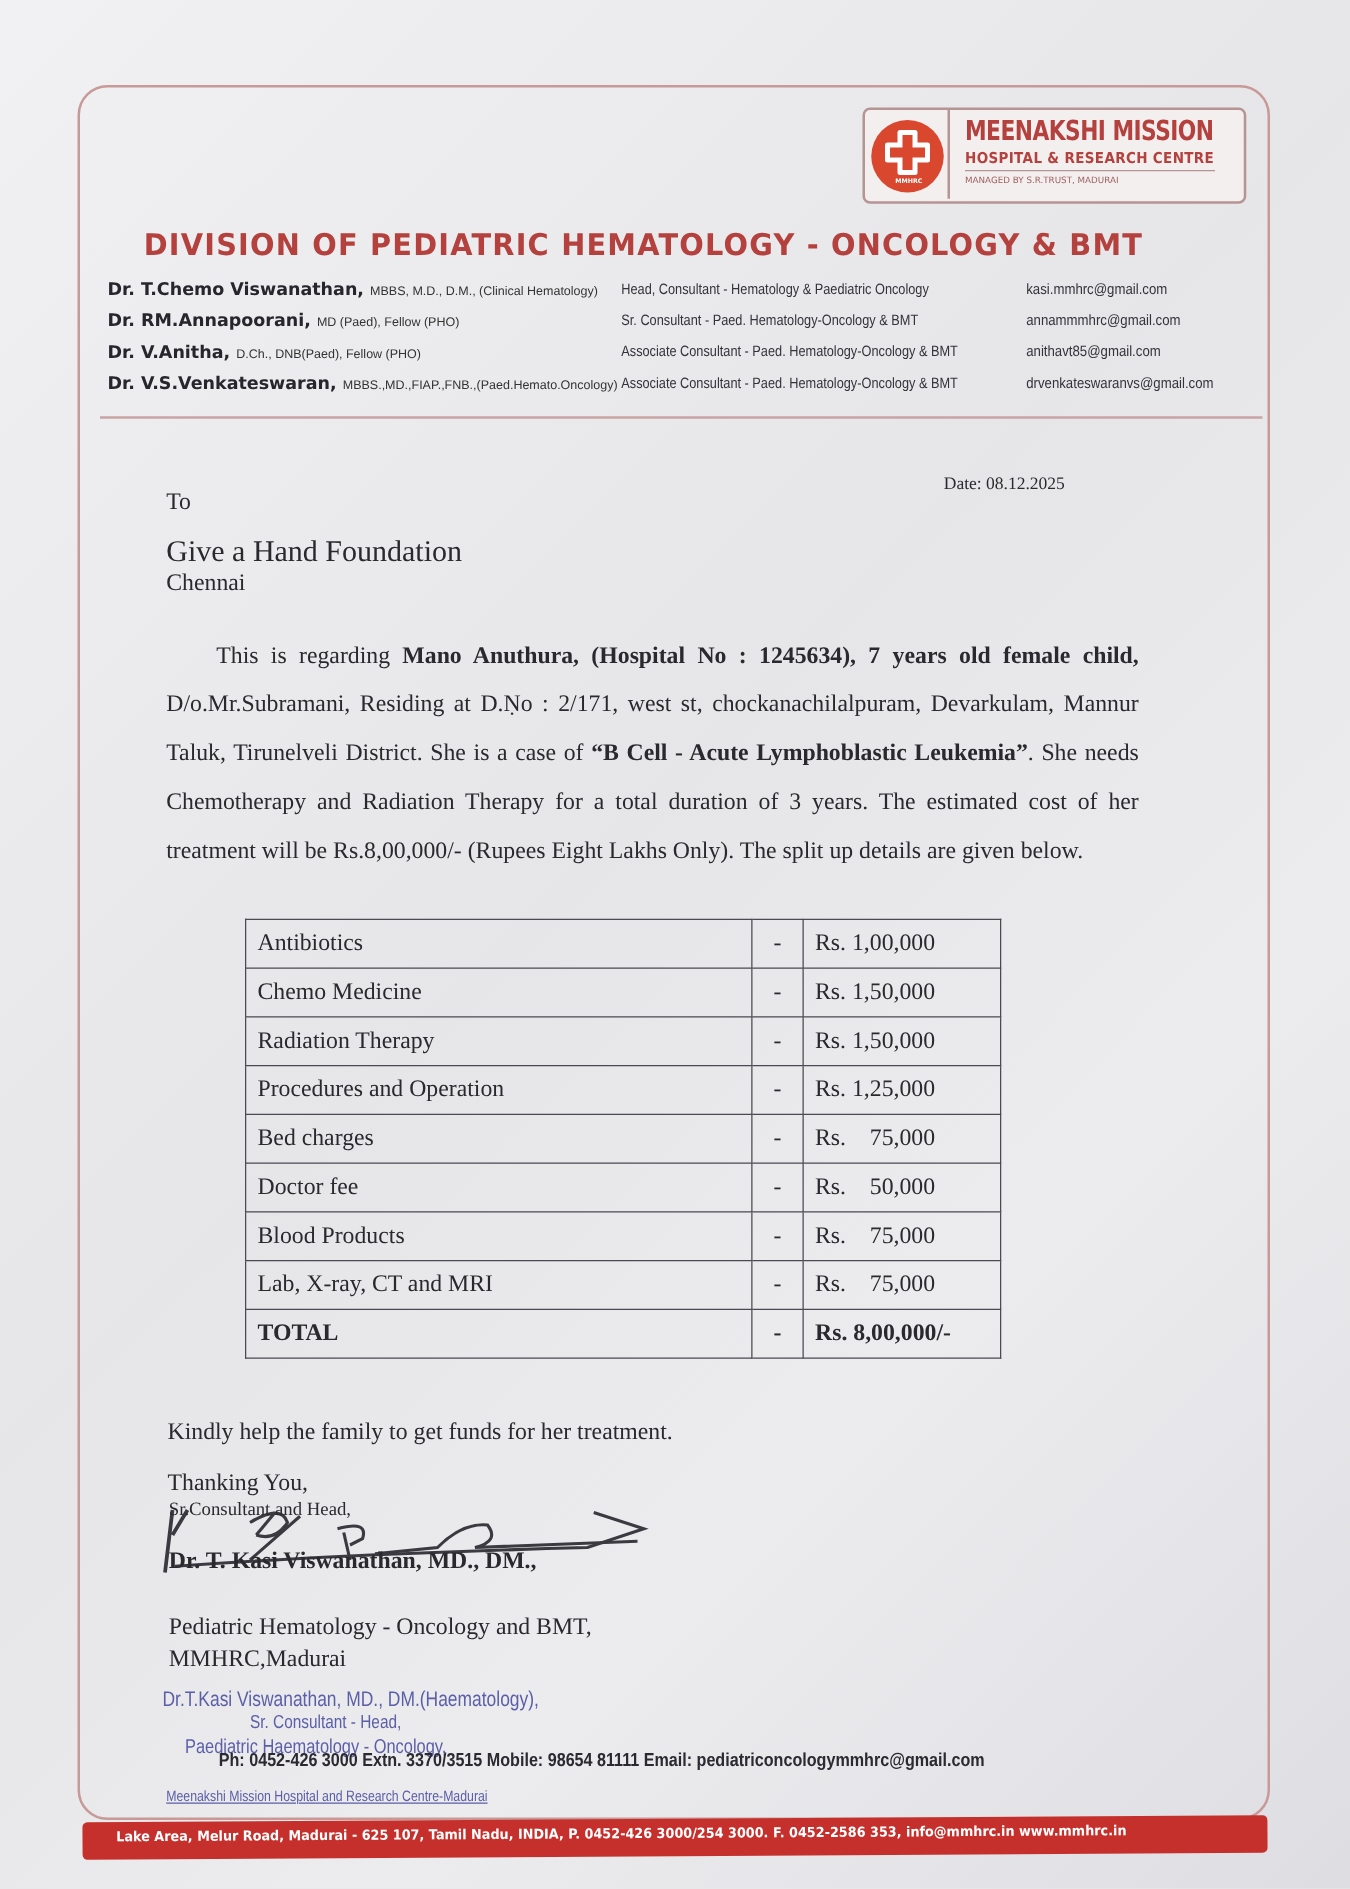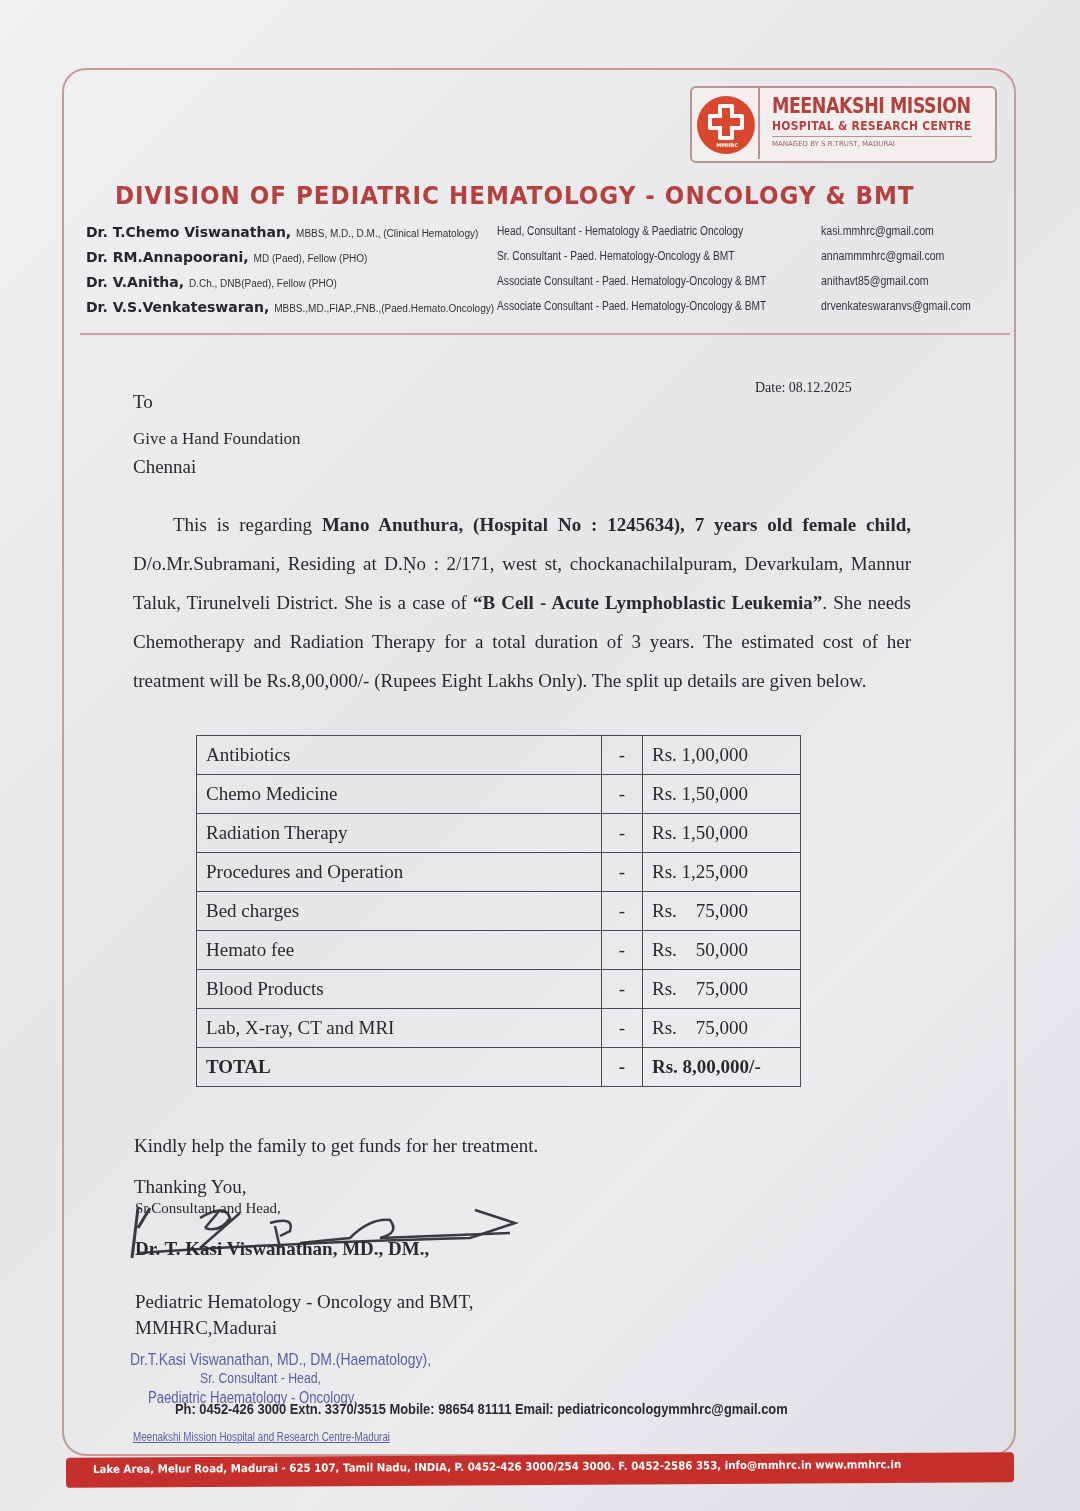--- a/index.html
+++ b/index.html
@@ -48,21 +48,21 @@
   .doc-row { position: relative; height: 25px; white-space: nowrap; }
   .doc-name { position: absolute; left: 0; top: 2px; font: bold 14px "DejaVu Sans", sans-serif; color: #26262c; }
   .doc-qual { font: 10px "Liberation Sans", sans-serif; color: #333; font-weight: normal; }
   .doc-role { position: absolute; left: 411px; top: 2px; font: 12px "Liberation Sans", sans-serif; color: #33333a; transform: scaleX(0.85); transform-origin: left; }
   .doc-email { position: absolute; left: 735px; top: 2px; font: 12px "Liberation Sans", sans-serif; color: #33333a; transform: scaleX(0.88); transform-origin: left; }
 
   .header-rule { position: absolute; left: 80px; top: 333px; width: 930px; height: 2px; background: #c9a4a4; }
 
   .date { position: absolute; left: 755px; top: 380px; font-size: 14px; }
   .to { position: absolute; left: 133px; top: 391px; font-size: 19px; }
-  .addr1 { position: absolute; left: 133px; top: 429px; font-size: 17px; }
+  .addr1 { position: absolute; left: 133px; top: 429px; font-size: 24px; }
   .addr2 { position: absolute; left: 133px; top: 456px; font-size: 19px; }
 
   .body-para {
     position: absolute; left: 133px; top: 505px; width: 778px;
     font-size: 19px; line-height: 39px; text-align: justify; text-indent: 40px;
   }
   .body-para b { font-weight: bold; }
 
   .cost-table {
     position: absolute; left: 196px; top: 735px; width: 605px;
@@ -175,21 +175,21 @@
         <td class="c-item">Procedures and Operation</td>
         <td class="c-dash">-</td>
         <td class="c-amt">Rs. 1,25,000</td>
       </tr>
       <tr>
         <td class="c-item">Bed charges</td>
         <td class="c-dash">-</td>
         <td class="c-amt">Rs.    75,000</td>
       </tr>
       <tr>
-        <td class="c-item">Hemato fee</td>
+        <td class="c-item">Doctor fee</td>
         <td class="c-dash">-</td>
         <td class="c-amt">Rs.    50,000</td>
       </tr>
       <tr>
         <td class="c-item">Blood Products</td>
         <td class="c-dash">-</td>
         <td class="c-amt">Rs.    75,000</td>
       </tr>
       <tr>
         <td class="c-item">Lab, X-ray, CT and MRI</td>

